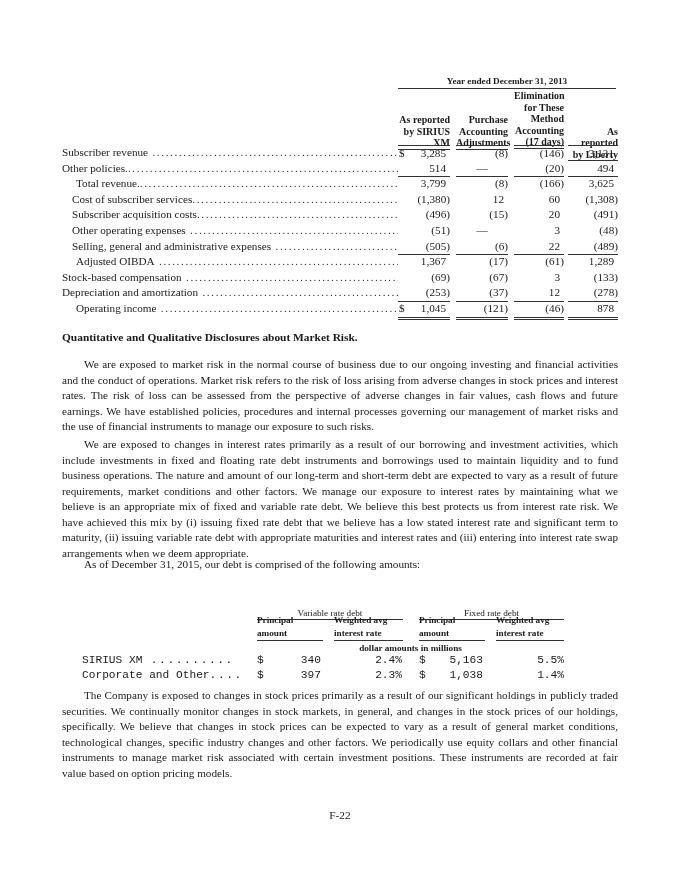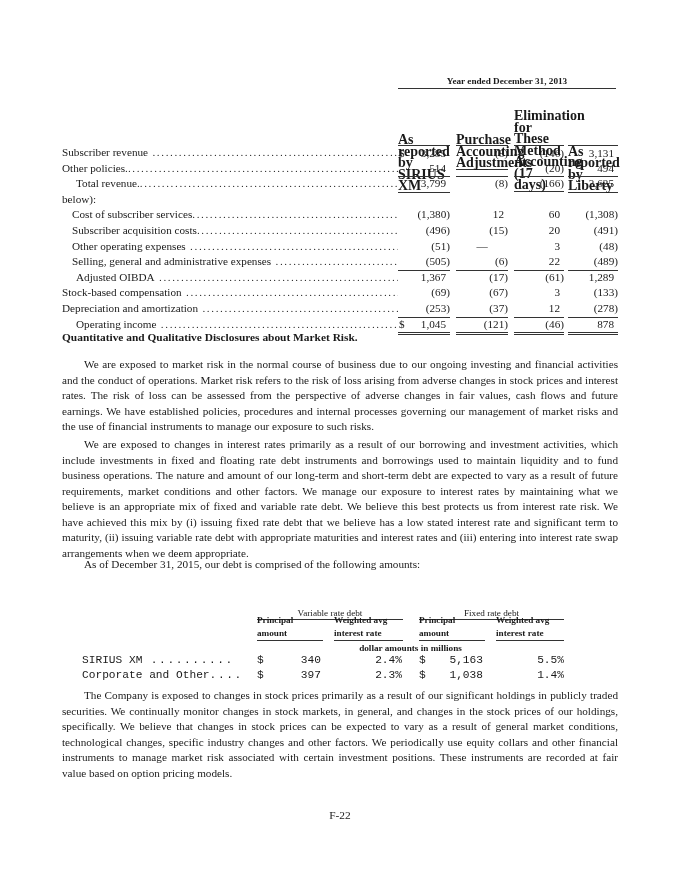--- a/index.html
+++ b/index.html
@@ -11,22 +11,22 @@
   .page { position: absolute; left: 62px; top: 0; width: 560px; }
 
   
   .t1 { position: absolute; left: 0; top: 76px; width: 556px; }
   .t1-head-year {
     position: absolute; left: 336px; width: 218px; top: 0;
     text-align: center; font-weight: bold; font-size: 9.2px;
     border-bottom: 1px solid #333; padding-bottom: 1px; line-height: 11px;
   }
   .t1-colhead {
-    position: absolute; top: 14px; font-weight: bold; font-size: 14px;
-    text-align: left; line-height: 11.5px; margin-top: 20px;
+    position: absolute; top: 14px; font-weight: bold; font-size: 10px;
+    text-align: right; line-height: 11.5px;
   }
   .t1-colhead span.ul { border-bottom: 1px solid #333; display: inline-block; width: 100%; }
   .ch1 { left: 336px; width: 52px; }
   .ch2 { left: 394px; width: 52px; }
   .ch3 { left: 452px; width: 50px; }
   .ch4 { left: 506px; width: 50px; }
 
   .t1-rows { position: absolute; top: 69px; left: 0; width: 556px; }
   .row { position: relative; height: 15.6px; line-height: 15.6px; white-space: nowrap; }
   .lbl { position: absolute; left: 0; width: 336px; overflow: hidden; }
@@ -141,23 +141,20 @@
 
       <div class="row">
         <div class="lbl i3"><span>Total revenue.</span><span class="dots">..................................................................</span></div>
         <div class="cell c1"><span class="num" style="margin-right:4px">3,799</span></div>
         <div class="cell c2"><span class="num">(8)</span></div>
         <div class="cell c3"><span class="num">(166)</span></div>
         <div class="cell c4"><span class="num" style="margin-right:4px">3,625</span></div>
       </div>
 
 
-      <div class="row">
-        <div class="lbl i1"><span>below):</span></div>
-      </div>
 
       <div class="row">
         <div class="lbl i2"><span>Cost of subscriber services</span><span class="dots">..................................................................</span></div>
         <div class="cell c1"><span class="num">(1,380)</span></div>
         <div class="cell c2"><span class="num" style="margin-right:4px">12</span></div>
         <div class="cell c3"><span class="num" style="margin-right:4px">60</span></div>
         <div class="cell c4"><span class="num">(1,308)</span></div>
       </div>
 
       <div class="row">

